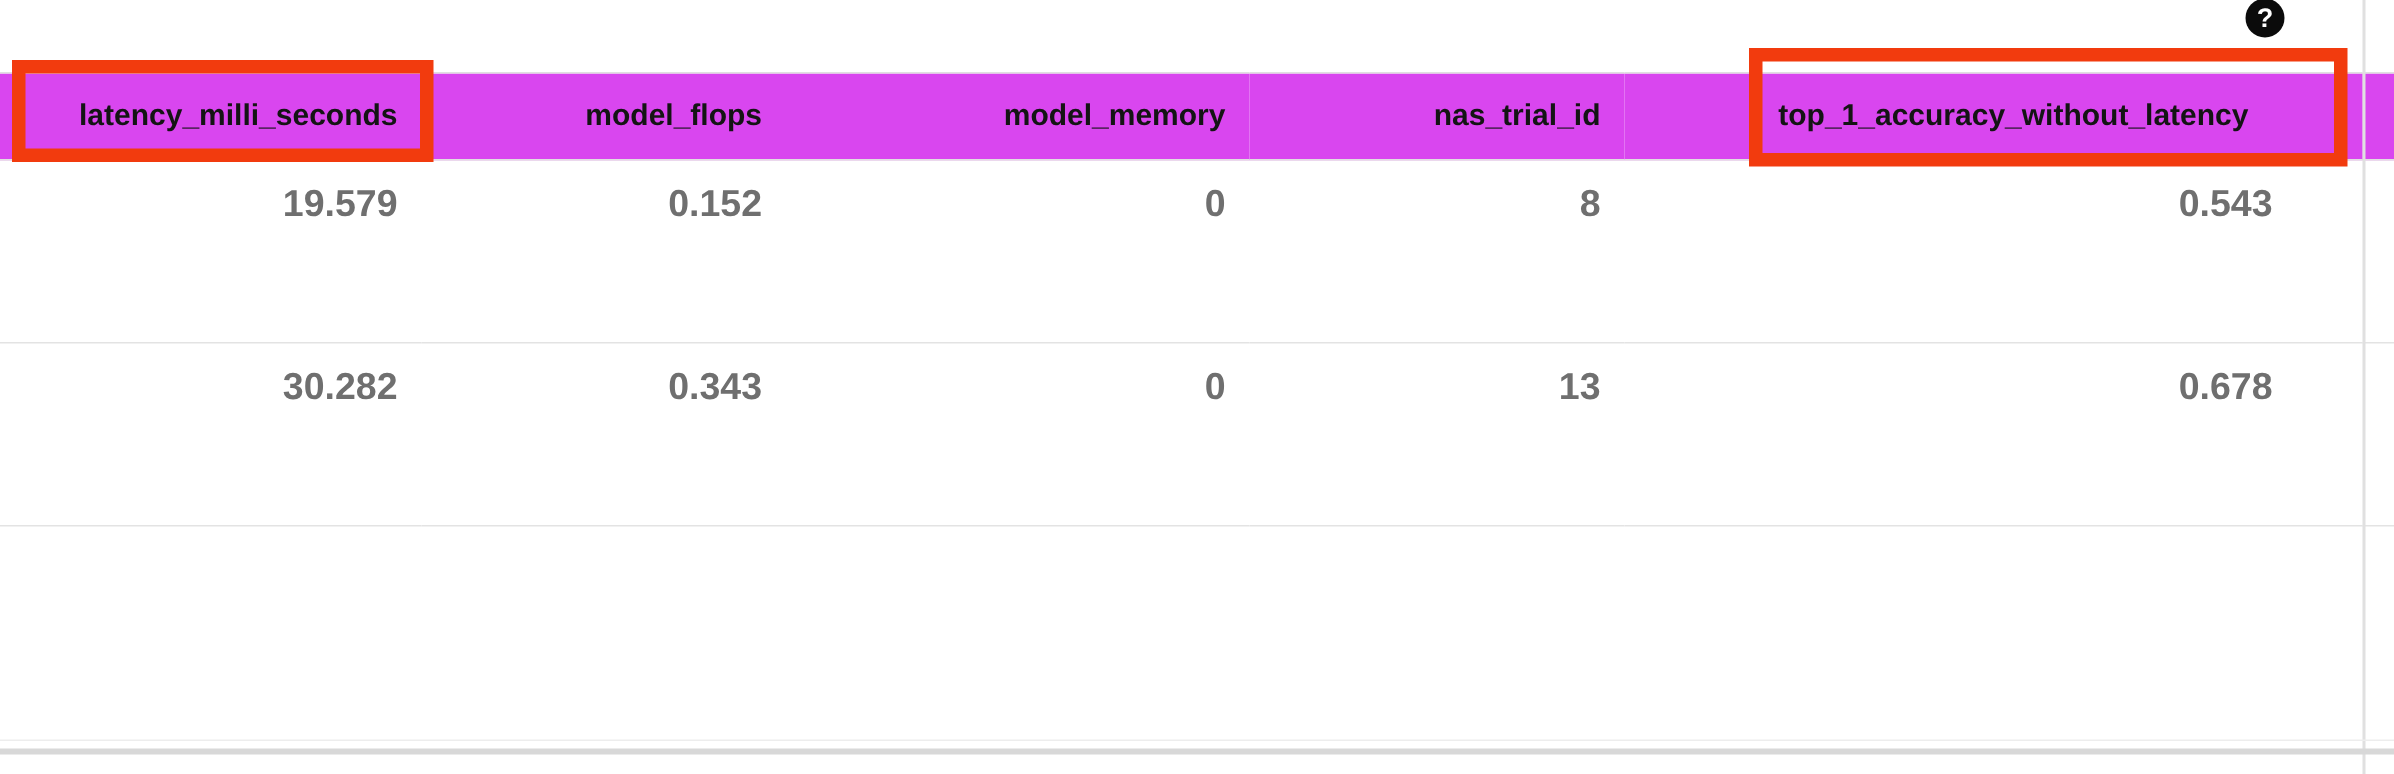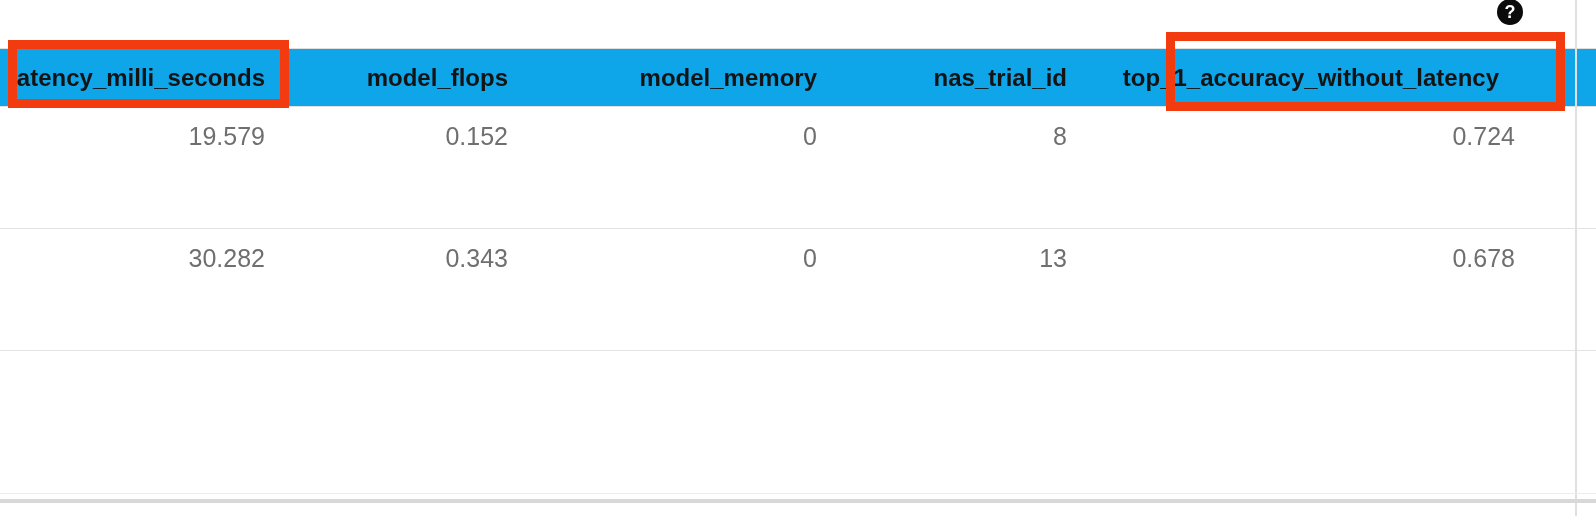--- a/index.html
+++ b/index.html
@@ -44,25 +44,25 @@
   }
   col.c1 { width: 281px; }
   col.c2 { width: 243px; }
   col.c3 { width: 309px; }
   col.c4 { width: 250px; }
   col.c5 { width: 492px; }
   col.c6 { width: 21px;  }
 
   thead th {
     height: 58px;
-    background: #0ea5e9;
+    background: #d946ef;
     border-top: 1px solid #e0e0e0;
     border-bottom: 1px solid #e0e0e0;
     color: #141414;
-    font-size: 24px;
+    font-size: 20px;
     font-weight: bold;
     text-align: right;
     padding: 0 16px 0 0;
     vertical-align: middle;
     white-space: nowrap;
     cursor: pointer;
   }
   thead th.pad-wide { padding-right: 76px; }
   thead th.end-cell { padding: 0; cursor: default; }
 
@@ -71,21 +71,21 @@
     font-size: 25px;
     text-align: right;
     vertical-align: top;
     padding: 15px 16px 0 0;
     white-space: nowrap;
     background: #ffffff;
   }
   tbody td.pad-wide { padding-right: 60px; }
   tbody td.end-cell { padding: 0; }
   tbody tr { border-bottom: 1px solid #e3e3e3; }
-  tbody tr.h99 { height: 122px; }
+  tbody tr.h99 { height: 122px; font-weight: bold; }
   tbody tr.h98 { height: 98px; }
   tbody tr.last { border-bottom: none; }
 
   
   .v-divider {
     position: absolute;
     left: 1575px;
     top: 0;
     width: 2px;
     height: 516px;
@@ -146,21 +146,21 @@
           <th class="pad-wide">top_1_accuracy_without_latency</th>
           <th class="end-cell"></th>
         </tr>
     </thead>
     <tbody id="table-body">
         <tr class="h99">
           <td>19.579</td>
           <td>0.152</td>
           <td>0</td>
           <td>8</td>
-          <td class="pad-wide">0.724</td>
+          <td class="pad-wide">0.543</td>
           <td class="end-cell"></td>
         </tr>
         <tr class="h99">
           <td>30.282</td>
           <td>0.343</td>
           <td>0</td>
           <td>13</td>
           <td class="pad-wide">0.678</td>
           <td class="end-cell"></td>
         </tr>

